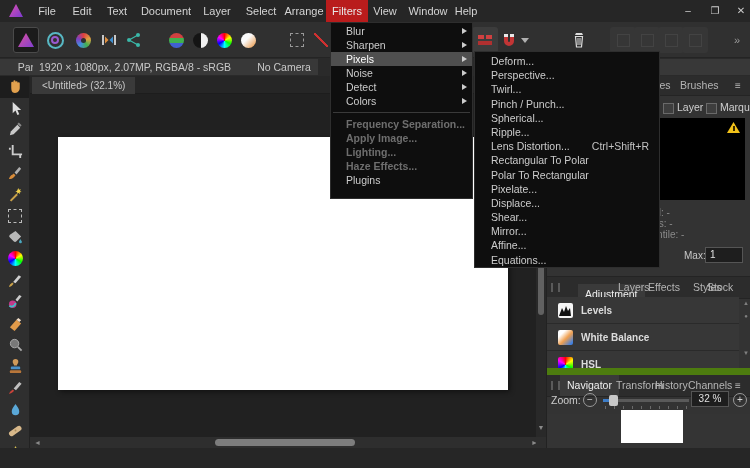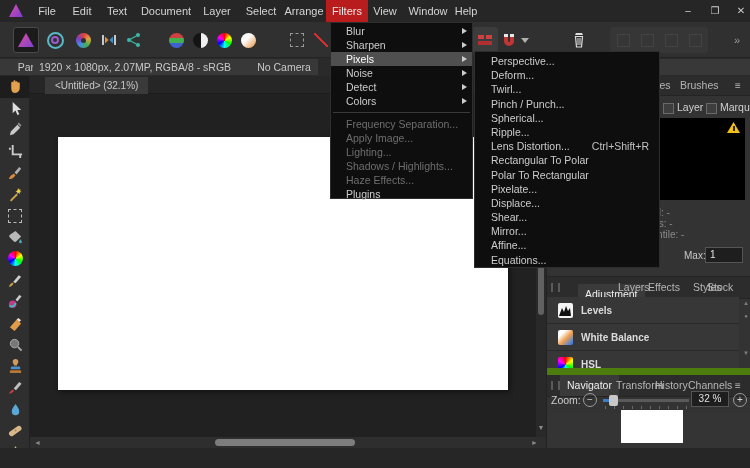--- a/index.html
+++ b/index.html
@@ -32,21 +32,21 @@
   .icon-redline{width:14px;height:14px;background:linear-gradient(45deg,transparent 44%,#d03030 44% 56%,transparent 56%);}
   .ghost{background:#363636;}
   .ghost div{width:11px;height:11px;border:1px solid #555;opacity:.45;}
   .overflow{position:absolute;top:5px;height:26px;line-height:26px;font-size:11px;color:#9a9a9a;}
   .caret{position:absolute;width:0;height:0;border-left:4px solid transparent;border-right:4px solid transparent;border-top:5px solid #b0b0b0;}
   
   .contextbar{left:0;top:58px;width:750px;height:18px;background:#2a2a2a;}
   .seg{position:absolute;top:1px;height:16px;line-height:16px;background:#383838;font-size:10.5px;color:#c8c8c8;}
   
   .tabbar{left:30px;top:76px;width:516px;height:18px;background:#262626;border-bottom:1px solid #1d1d1d;box-sizing:border-box;}
-  .doctab{position:absolute;left:2px;top:1px;height:17px;line-height:17px;background:#3a3a3a;font-size:10px;color:#c8c8c8;padding:0 10px;margin-left:13px;}
+  .doctab{position:absolute;left:2px;top:1px;height:17px;line-height:17px;background:#3a3a3a;font-size:10px;color:#c8c8c8;padding:0 10px;}
   
   .lefttools{left:0;top:76px;width:30px;height:372px;background:#2f2f2f;border-right:1px solid #222;box-sizing:border-box;overflow:hidden;}
   .ltool{width:30px;height:21.5px;display:flex;align-items:center;justify-content:center;}
   .ltool.sel{background:#1d1d1d;}
   
   .canvas{left:30px;top:94px;width:506px;height:343px;background:#212121;}
   .page{position:absolute;left:28px;top:43px;width:450px;height:253px;background:#ffffff;box-shadow:2px 2px 5px rgba(0,0,0,.45);}
   .vscroll{left:536px;top:94px;width:10px;height:343px;background:#292929;}
   .vthumb{position:absolute;left:2px;top:154px;width:6px;height:67px;border-radius:3px;background:#616161;}
   .hscroll{left:30px;top:437px;width:516px;height:11px;background:#2e2e2e;}
@@ -75,21 +75,21 @@
         font-size:10px;line-height:12px;text-align:center;color:#cfcfcf;}
   .ticks{position:absolute;height:3px;background:repeating-linear-gradient(90deg,#6a6a6a 0 1px,transparent 1px 9px);}
   
   .statusbar{left:0;top:448px;width:750px;height:20px;background:#2b2b2b;border-top:1px solid #1e1e1e;box-sizing:border-box;font-size:10.5px;line-height:19px;}
   .statusbar b{color:#e2e2e2;margin-left:6px;}
   .statusbar span{color:#909090;margin-left:4px;}
   
   .dropmenu{left:330px;top:22px;width:143px;height:177px;background:#0e0e0e;border:1px solid #2e2e2e;box-sizing:border-box;z-index:10;padding-top:1px;}
   .mi{position:relative;height:14px;line-height:14px;font-size:10.5px;color:#cccccc;padding-left:15px;}
   .mi.hl{background:#4f4f4f;color:#ffffff;}
-  .mi.dis{color:#6e6e6e;}
+  .mi.dis{color:#6e6e6e;font-weight:bold;}
   .mi .arrow{position:absolute;right:5px;top:4px;width:0;height:0;border-top:3.5px solid transparent;border-bottom:3.5px solid transparent;border-left:5px solid #cccccc;}
   .msep{height:1px;background:#3a3a3a;margin:4px 2px;}
   .submenu{left:474px;top:51px;width:186px;height:217px;background:#0e0e0e;border:1px solid #2e2e2e;box-sizing:border-box;z-index:11;padding-top:2px;}
   .smi{position:relative;height:14.2px;line-height:14.2px;font-size:10.5px;color:#cccccc;padding-left:16px;}
   .smi .short{position:absolute;right:10px;top:0;color:#c2c2c2;}
 </style>
 </head>
 <body>
 
 <div id="app">
@@ -403,28 +403,27 @@
     <div class="mi"><span>Blur</span><span class="arrow"></span></div>
     <div class="mi"><span>Sharpen</span><span class="arrow"></span></div>
     <div class="mi hl"><span>Pixels</span><span class="arrow"></span></div>
     <div class="mi"><span>Noise</span><span class="arrow"></span></div>
     <div class="mi"><span>Detect</span><span class="arrow"></span></div>
     <div class="mi"><span>Colors</span><span class="arrow"></span></div>
     <div class="msep"></div>
     <div class="mi dis"><span>Frequency Separation...</span></div>
     <div class="mi dis"><span>Apply Image...</span></div>
     <div class="mi dis"><span>Lighting...</span></div>
-    <div class="mi dis"><span>Shadows / Highlights...</span></div>
     <div class="mi dis"><span>Haze Effects...</span></div>
     <div class="mi"><span>Plugins</span></div>
   </div>
 
   <div class="abs submenu">
+    <div class="smi"><span>Deform...</span></div>
     <div class="smi"><span>Perspective...</span></div>
-    <div class="smi"><span>Deform...</span></div>
     <div class="smi"><span>Twirl...</span></div>
     <div class="smi"><span>Pinch / Punch...</span></div>
     <div class="smi"><span>Spherical...</span></div>
     <div class="smi"><span>Ripple...</span></div>
     <div class="smi"><span>Lens Distortion...</span><span class="short">Ctrl+Shift+R</span></div>
     <div class="smi"><span>Rectangular To Polar</span></div>
     <div class="smi"><span>Polar To Rectangular</span></div>
     <div class="smi"><span>Pixelate...</span></div>
     <div class="smi"><span>Displace...</span></div>
     <div class="smi"><span>Shear...</span></div>

